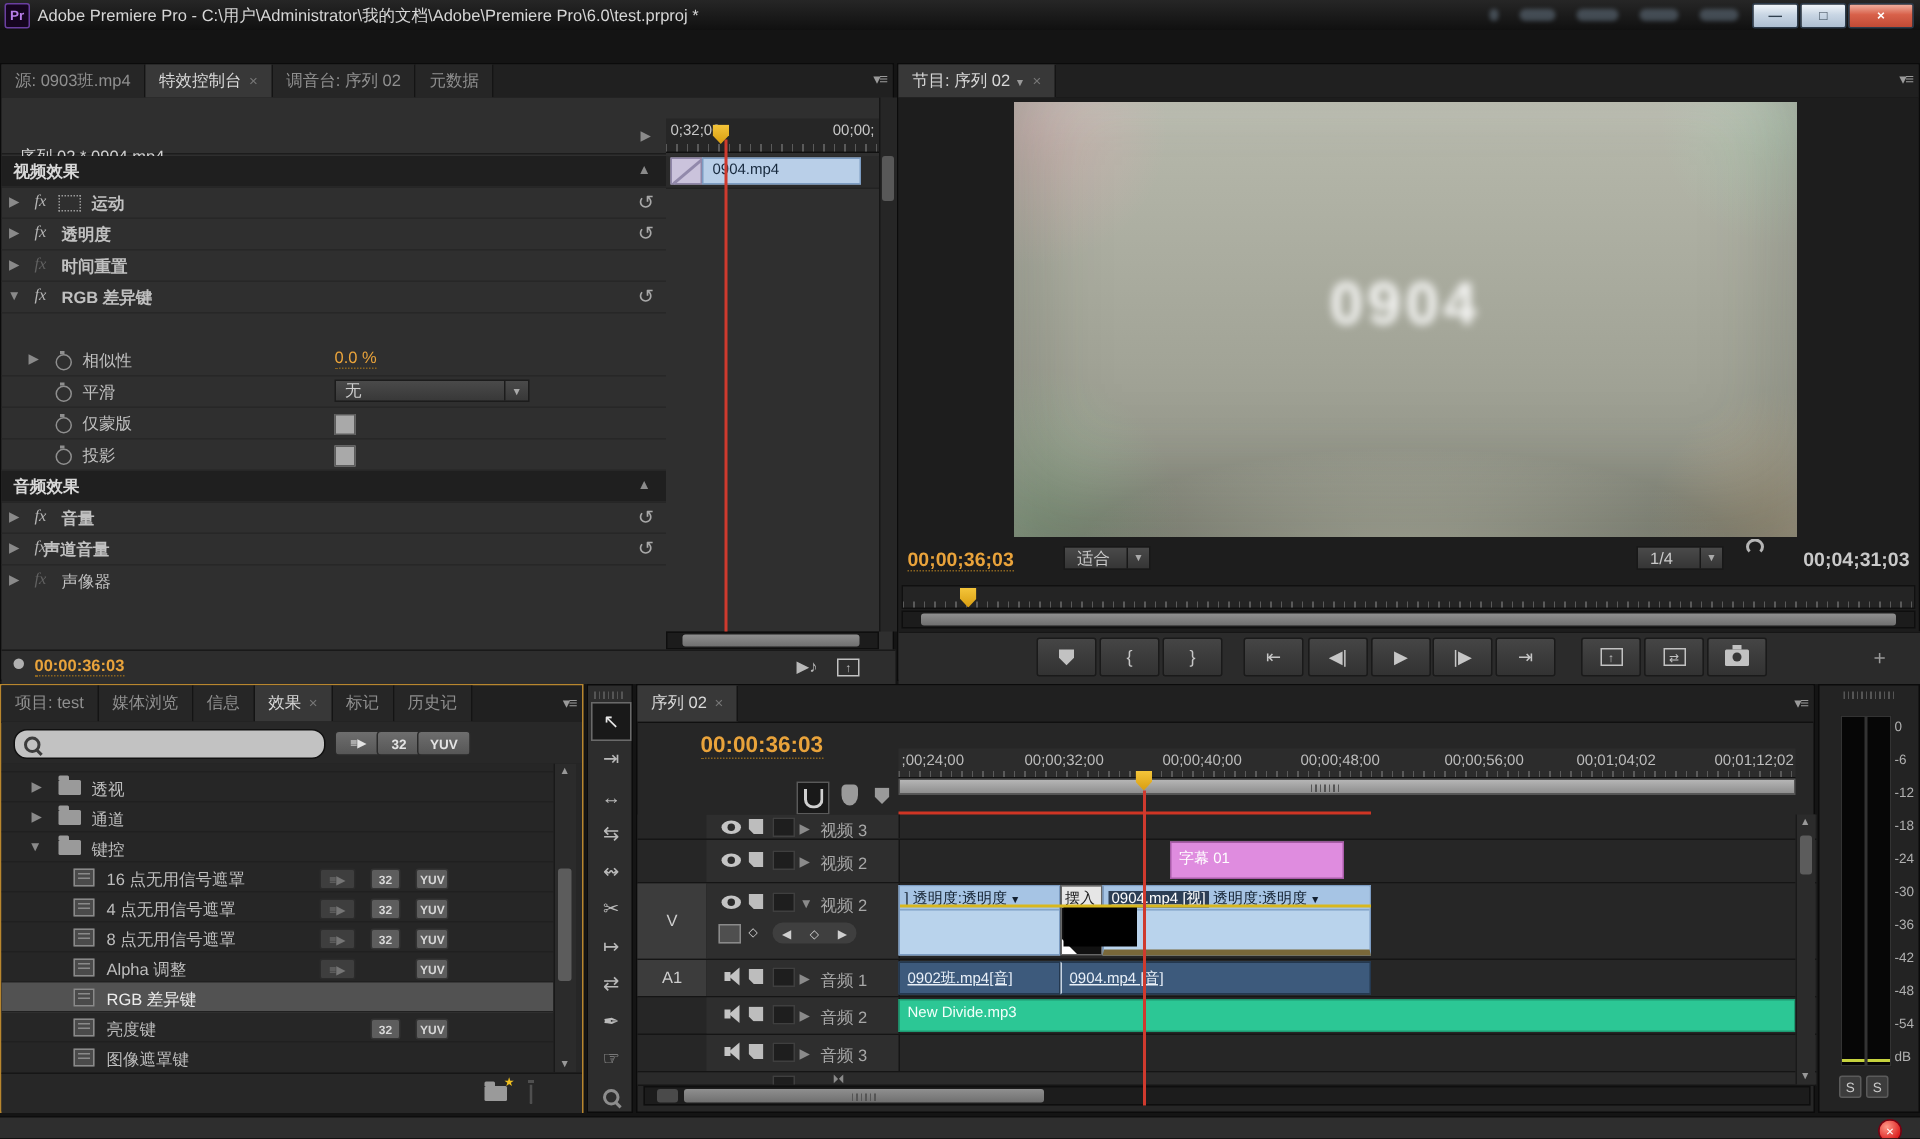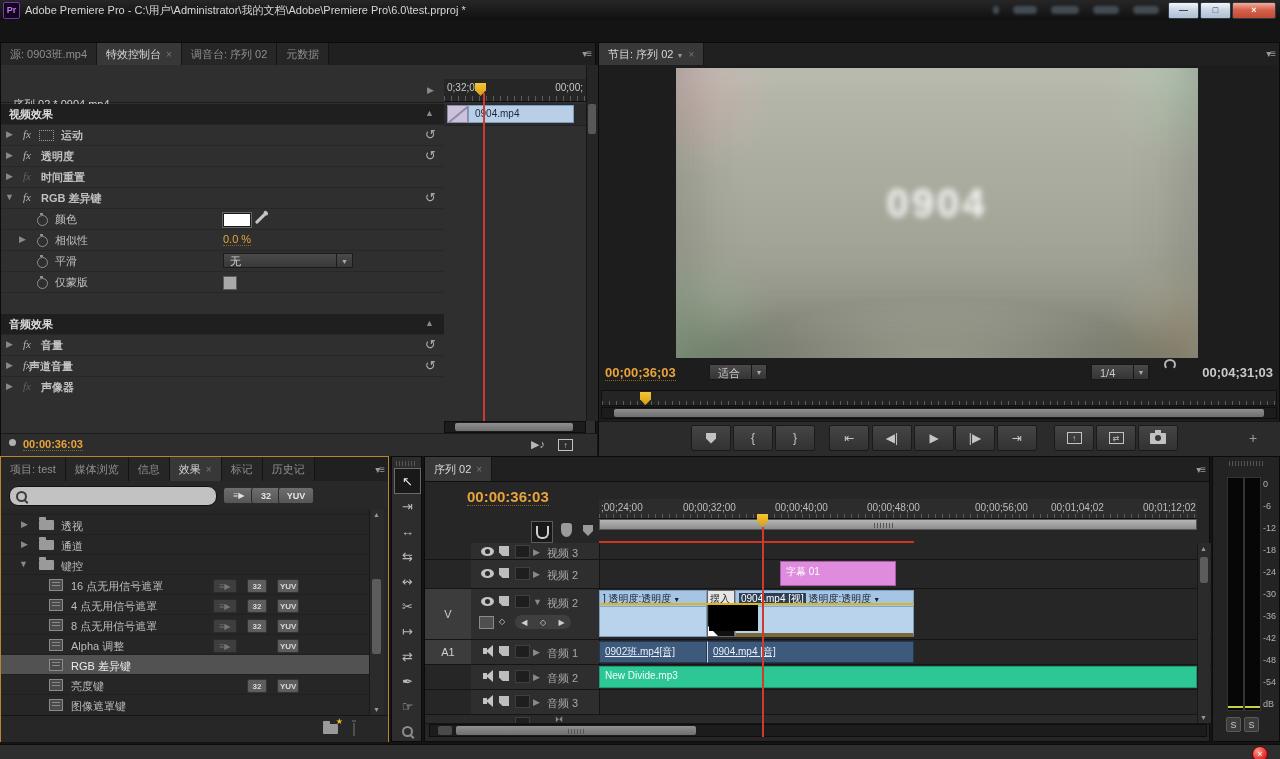--- a/index.html
+++ b/index.html
@@ -185,62 +185,61 @@
         <span class="car" style="left:5px">▶</span>
         <span class="fxi dim" style="left:22px">fx</span>
         <span class="lab" style="left:40px;font-weight:bold;">时间重置</span>
       </div>
       <div class="ec-row" style="top:123px;">
         <span class="car" style="left:4px">▼</span>
         <span class="fxi" style="left:22px">fx</span>
         <span class="lab" style="left:40px;font-weight:bold;">RGB 差异键</span>
         <span class="i-reset"></span>
       </div>
-      <div class="ec-row" style="top:144px;">
-        <span class="stopw" style="left:36px"></span>
-        <span class="lab" style="left:54px">颜色</span>
-        <span class="swatch"></span>
-        <span class="i-dropper"></span>
-      </div>
       <div class="ec-row" style="top:165px;">
         <span class="car" style="left:18px">▶</span>
         <span class="stopw" style="left:36px"></span>
         <span class="lab" style="left:54px">相似性</span>
         <span class="abs hot" style="left:222px;top:3px;">0.0 %</span>
       </div>
       <div class="ec-row" style="top:186px;">
         <span class="stopw" style="left:36px"></span>
         <span class="lab" style="left:54px">平滑</span>
         <div class="dd"><span>无</span><span class="arr">▼</span></div>
       </div>
       <div class="ec-row" style="top:207px;">
         <span class="stopw" style="left:36px"></span>
         <span class="lab" style="left:54px">仅蒙版</span>
         <span class="cbx"></span>
       </div>
+      <div class="ec-row" style="top:228px;">
+        <span class="stopw" style="left:36px"></span>
+        <span class="lab" style="left:54px">投影</span>
+        <span class="cbx"></span>
+      </div>
       <div class="ec-row ec-sec" style="top:249px;">
         <span class="lab" style="left:8px;color:#d8d8d8;">音频效果</span>
         <span class="car" style="right:10px;left:auto;">▲</span>
       </div>
       <div class="ec-row" style="top:270px;">
         <span class="car" style="left:5px">▶</span>
         <span class="fxi" style="left:22px">fx</span>
         <span class="lab" style="left:40px;font-weight:bold;">音量</span>
         <span class="i-reset"></span>
       </div>
       <div class="ec-row" style="top:291px;">
         <span class="car" style="left:5px">▶</span>
         <span class="fxi" style="left:22px">fx</span>
         <span class="lab" style="left:28px;font-weight:bold;">声道音量</span>
         <span class="i-reset"></span>
       </div>
       <div class="ec-row" style="top:312px;border-bottom:none;">
         <span class="car" style="left:5px">▶</span>
         <span class="fxi dim" style="left:22px">fx</span>
-        <span class="lab" style="left:40px;font-weight:bold;text-align:center;">声像器</span>
+        <span class="lab" style="left:40px;font-weight:normal;text-align:center;">声像器</span>
       </div>
 
       <div class="abs" style="left:585px;top:0;width:11px;height:356px;background:#262626;border-left:1px solid #161616;">
         <div class="abs" style="left:1px;top:39px;width:8px;height:30px;background:#585858;border-radius:2px;"></div>
       </div>
 
       <div class="abs scrollh" style="left:443px;top:356px;width:142px;height:12px;">
         <div class="thumb" style="left:10px;width:118px;"></div>
       </div>
 
@@ -422,21 +421,21 @@
         <span class="i-magnet"></span>
       </div>
     <span class="abs" style="left:136px;top:66px;width:11px;height:14px;background:#9a9a9a;border-radius:3px 3px 50% 50%;"></span>
     <span class="abs i-pent" style="left:158px;top:68px;background:#9a9a9a;"></span>
 
     <div class="abs" style="left:174px;top:42px;width:598px;height:20px;background:#2c2c2c;border-bottom:1px solid #111;box-sizing:border-box;">
       <span class="abs" style="left:2px;top:3px;font-size:10px;color:#bdbdbd;">;00;24;00</span>
       <span class="abs" style="left:84px;top:3px;font-size:10px;color:#bdbdbd;">00;00;32;00</span>
       <span class="abs" style="left:176px;top:3px;font-size:10px;color:#bdbdbd;">00;00;40;00</span>
       <span class="abs" style="left:268px;top:3px;font-size:10px;color:#bdbdbd;text-align:center;">00;00;48;00</span>
-      <span class="abs" style="left:360px;top:3px;font-size:10px;color:#bdbdbd;padding-left:16px;">00;00;56;00</span>
+      <span class="abs" style="left:348px;top:3px;font-size:10px;color:#bdbdbd;padding-left:16px;">00;00;56;00</span>
       <span class="abs" style="left:452px;top:3px;font-size:10px;color:#bdbdbd;">00;01;04;02</span>
       <span class="abs" style="left:544px;top:3px;font-size:10px;color:#bdbdbd;">00;01;12;02</span>
       <div class="tickline" style="height:4px;"></div>
     </div>
 
     <div class="abs" style="left:174px;top:62px;width:598px;height:11px;background:linear-gradient(#b5b5b5,#8d8d8d);border:1px solid #555;box-sizing:border-box;">
       <div class="grip" style="position:absolute;left:46%;top:3px;width:20px;"></div>
     </div>
 
     <div class="abs" style="left:174px;top:84px;width:315px;height:3px;background:#d03524;"></div>

